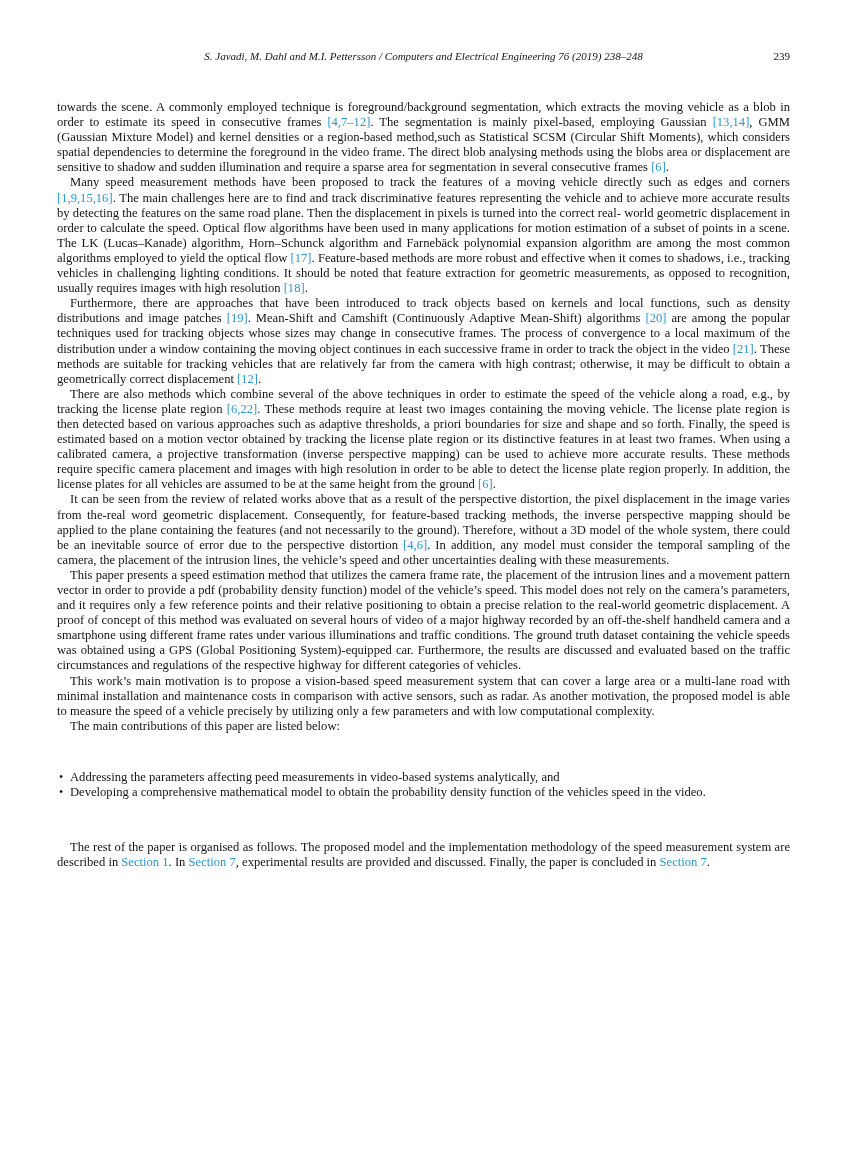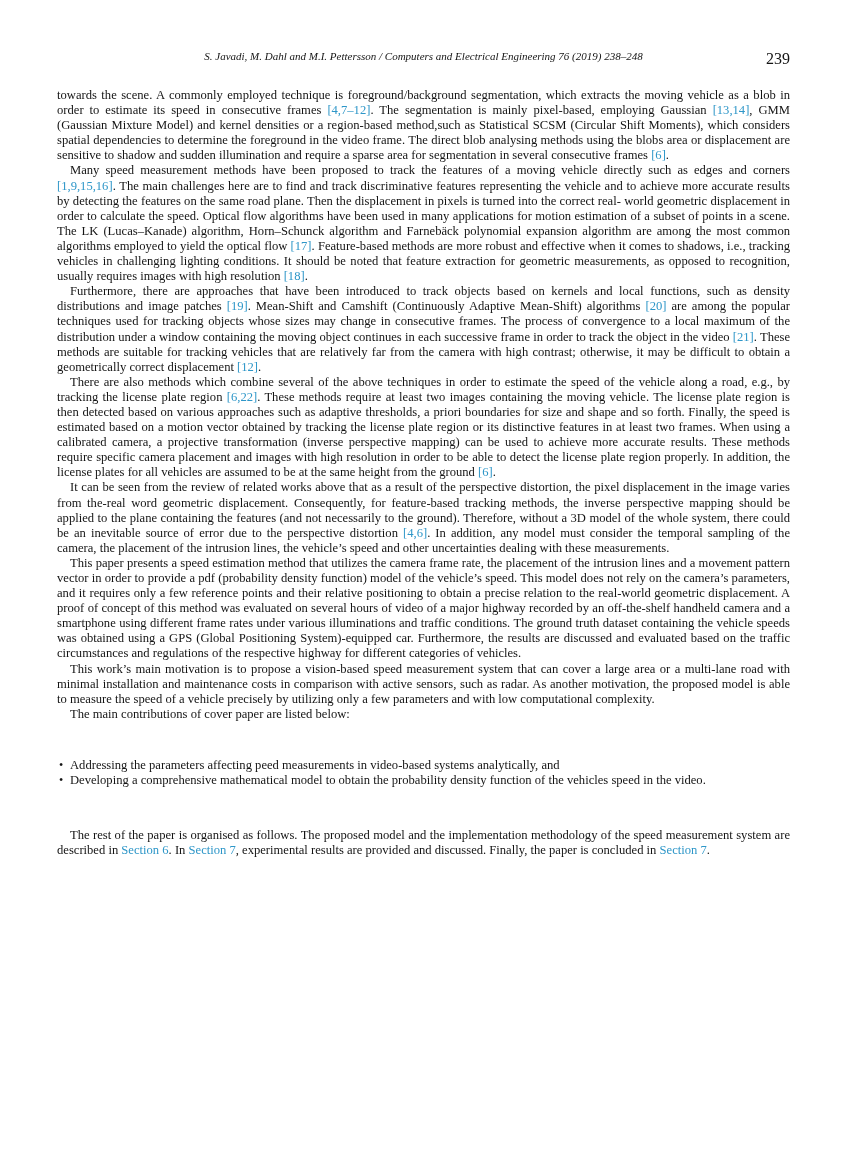--- a/index.html
+++ b/index.html
@@ -23,25 +23,25 @@
   .head-center {
     width: 100%;
     text-align: center;
     font-style: italic;
   }
   .head-pageno {
     position: absolute;
     right: 0;
     top: 0;
     font-style: normal;
-    font-size: 16px;
+    font-size: 11px;
   }
   .article-body {
     position: absolute;
-    top: 88px;
+    top: 100px;
     left: 57px;
     width: 733px;
     font-size: 12.6px;
     line-height: 15.1px;
     text-align: justify;
   }
   .para { margin: 0; }
   .para.indent { text-indent: 13px; }
   .cite { color: var(--link, #2D96C8); cursor: pointer; }
   .list-block { margin: 36px 0 40px 0; }
@@ -58,20 +58,20 @@
   </div>
 
   <div class="article-body">
       <p class="para">towards the scene. A commonly employed technique is foreground/background segmentation, which extracts the moving vehicle as a blob in order to estimate its speed in consecutive frames <span class="cite">[4,7–12]</span>. The segmentation is mainly pixel-based, employing Gaussian <span class="cite">[13,14]</span>, GMM (Gaussian Mixture Model) and kernel densities or a region-based method,such as Statistical SCSM (Circular Shift Moments), which considers spatial dependencies to determine the foreground in the video frame. The direct blob analysing methods using the blobs area or displacement are sensitive to shadow and sudden illumination and require a sparse area for segmentation in several consecutive frames <span class="cite">[6]</span>.</p>
       <p class="para indent">Many speed measurement methods have been proposed to track the features of a moving vehicle directly such as edges and corners <span class="cite">[1,9,15,16]</span>. The main challenges here are to find and track discriminative features representing the vehicle and to achieve more accurate results by detecting the features on the same road plane. Then the displacement in pixels is turned into the correct real- world geometric displacement in order to calculate the speed. Optical flow algorithms have been used in many applications for motion estimation of a subset of points in a scene. The LK (Lucas–Kanade) algorithm, Horn–Schunck algorithm and Farnebäck polynomial expansion algorithm are among the most common algorithms employed to yield the optical flow <span class="cite">[17]</span>. Feature-based methods are more robust and effective when it comes to shadows, i.e., tracking vehicles in challenging lighting conditions. It should be noted that feature extraction for geometric measurements, as opposed to recognition, usually requires images with high resolution <span class="cite">[18]</span>.</p>
       <p class="para indent">Furthermore, there are approaches that have been introduced to track objects based on kernels and local functions, such as density distributions and image patches <span class="cite">[19]</span>. Mean-Shift and Camshift (Continuously Adaptive Mean-Shift) algorithms <span class="cite">[20]</span> are among the popular techniques used for tracking objects whose sizes may change in consecutive frames. The process of convergence to a local maximum of the distribution under a window containing the moving object continues in each successive frame in order to track the object in the video <span class="cite">[21]</span>. These methods are suitable for tracking vehicles that are relatively far from the camera with high contrast; otherwise, it may be difficult to obtain a geometrically correct displacement <span class="cite">[12]</span>.</p>
       <p class="para indent">There are also methods which combine several of the above techniques in order to estimate the speed of the vehicle along a road, e.g., by tracking the license plate region <span class="cite">[6,22]</span>. These methods require at least two images containing the moving vehicle. The license plate region is then detected based on various approaches such as adaptive thresholds, a priori boundaries for size and shape and so forth. Finally, the speed is estimated based on a motion vector obtained by tracking the license plate region or its distinctive features in at least two frames. When using a calibrated camera, a projective transformation (inverse perspective mapping) can be used to achieve more accurate results. These methods require specific camera placement and images with high resolution in order to be able to detect the license plate region properly. In addition, the license plates for all vehicles are assumed to be at the same height from the ground <span class="cite">[6]</span>.</p>
       <p class="para indent">It can be seen from the review of related works above that as a result of the perspective distortion, the pixel displacement in the image varies from the-real word geometric displacement. Consequently, for feature-based tracking methods, the inverse perspective mapping should be applied to the plane containing the features (and not necessarily to the ground). Therefore, without a 3D model of the whole system, there could be an inevitable source of error due to the perspective distortion <span class="cite">[4,6]</span>. In addition, any model must consider the temporal sampling of the camera, the placement of the intrusion lines, the vehicle’s speed and other uncertainties dealing with these measurements.</p>
       <p class="para indent">This paper presents a speed estimation method that utilizes the camera frame rate, the placement of the intrusion lines and a movement pattern vector in order to provide a pdf (probability density function) model of the vehicle’s speed. This model does not rely on the camera’s parameters, and it requires only a few reference points and their relative positioning to obtain a precise relation to the real-world geometric displacement. A proof of concept of this method was evaluated on several hours of video of a major highway recorded by an off-the-shelf handheld camera and a smartphone using different frame rates under various illuminations and traffic conditions. The ground truth dataset containing the vehicle speeds was obtained using a GPS (Global Positioning System)-equipped car. Furthermore, the results are discussed and evaluated based on the traffic circumstances and regulations of the respective highway for different categories of vehicles.</p>
       <p class="para indent">This work’s main motivation is to propose a vision-based speed measurement system that can cover a large area or a multi-lane road with minimal installation and maintenance costs in comparison with active sensors, such as radar. As another motivation, the proposed model is able to measure the speed of a vehicle precisely by utilizing only a few parameters and with low computational complexity.</p>
-      <p class="para indent">The main contributions of cover paper are listed below:</p>
+      <p class="para indent">The main contributions of this paper are listed below:</p>
       <div class="list-block">
         <div class="list-item"><span class="marker">•</span>Addressing the parameters affecting peed measurements in video-based systems analytically, and</div>
         <div class="list-item"><span class="marker">•</span>Developing a comprehensive mathematical model to obtain the probability density function of the vehicles speed in the video.</div>
       </div>
-      <p class="para indent">The rest of the paper is organised as follows. The proposed model and the implementation methodology of the speed measurement system are described in <span class="cite">Section 6</span>. In <span class="cite">Section 7</span>, experimental results are provided and discussed. Finally, the paper is concluded in <span class="cite">Section 7</span>.</p>
+      <p class="para indent">The rest of the paper is organised as follows. The proposed model and the implementation methodology of the speed measurement system are described in <span class="cite">Section 1</span>. In <span class="cite">Section 7</span>, experimental results are provided and discussed. Finally, the paper is concluded in <span class="cite">Section 7</span>.</p>
     </div>
 </div>
 
 </body></html>

